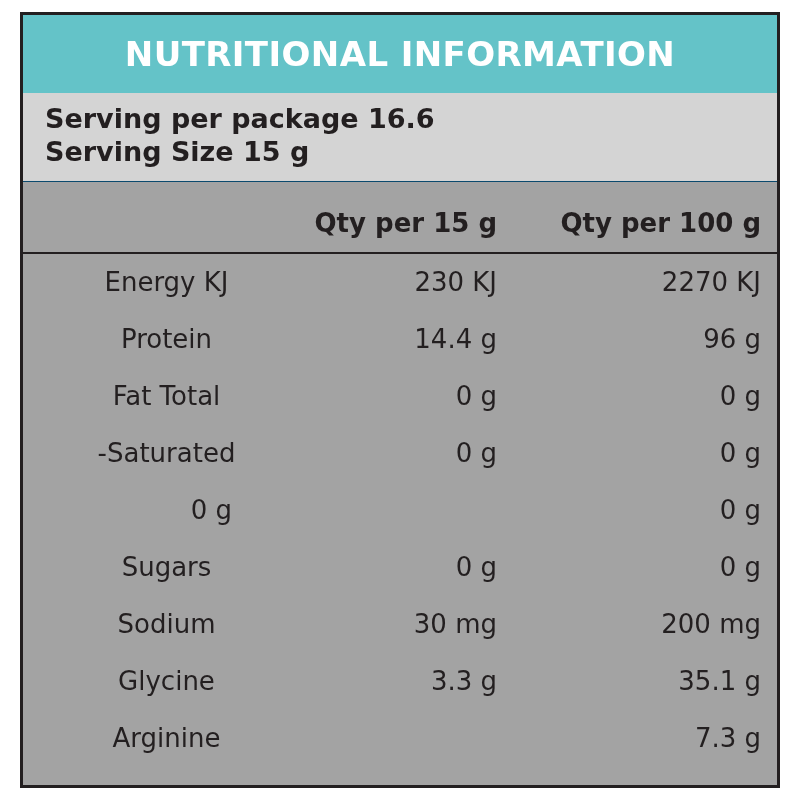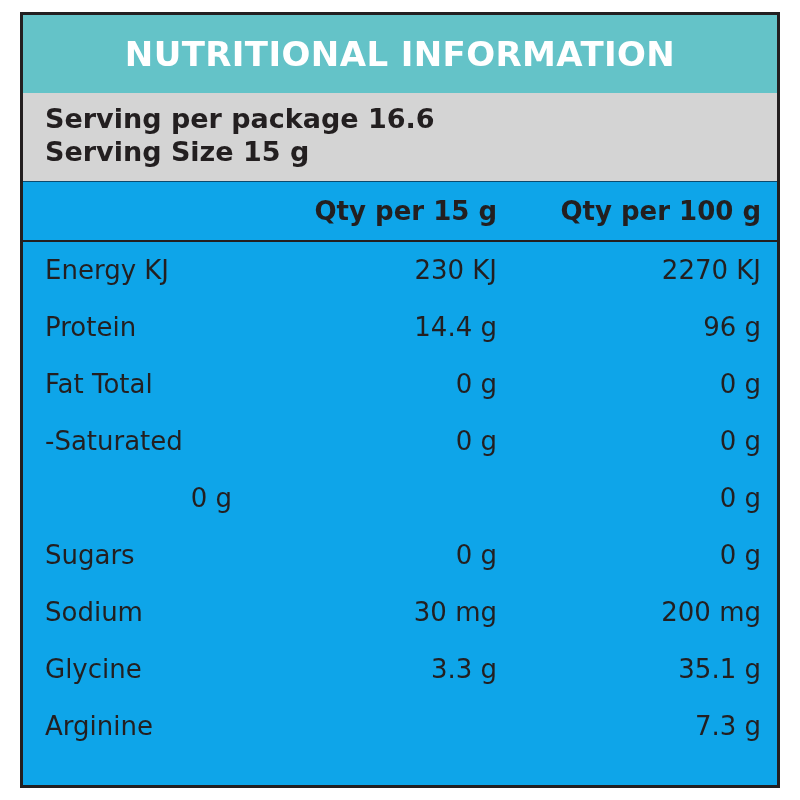--- a/index.html
+++ b/index.html
@@ -16,21 +16,21 @@
   }
 
   .panel {
     position: absolute;
     left: 20px;
     top: 12px;
     width: 760px;
     height: 776px;
     box-sizing: border-box;
     border: 3px solid #231f20;
-    background: #0ea5e9;
+    background: #a3a3a3;
     display: flex;
     flex-direction: column;
   }
 
   .header {
     background: #64c3c8;
     height: 78px;
     display: flex;
     align-items: center;
     justify-content: center;
@@ -67,40 +67,41 @@
   .row {
     display: flex;
     align-items: center;
     box-sizing: border-box;
   }
 
   .col-label {
     flex: 0 0 265px;
     padding-left: 22px;
     box-sizing: border-box;
-    text-align: left;
+    text-align: center;
   }
   .col-a {
     flex: 0 0 225px;
     box-sizing: border-box;
     padding-right: 16px;
     text-align: right;
   }
   .col-b {
     flex: 1 1 auto;
     box-sizing: border-box;
     padding-right: 16px;
     text-align: right;
   }
 
   .head-row {
     height: 60px;
     border-bottom: 2px solid #231f20;
     font-size: 26px;
     font-weight: bold;
+    margin-top: 12px;
   }
   .head-row .col-label { font-size: 26px; }
 
   .data-row {
     height: 57px;
     font-size: 26px;
     font-weight: normal;
   }
   .data-row .col-label {
     font-size: 26px;

